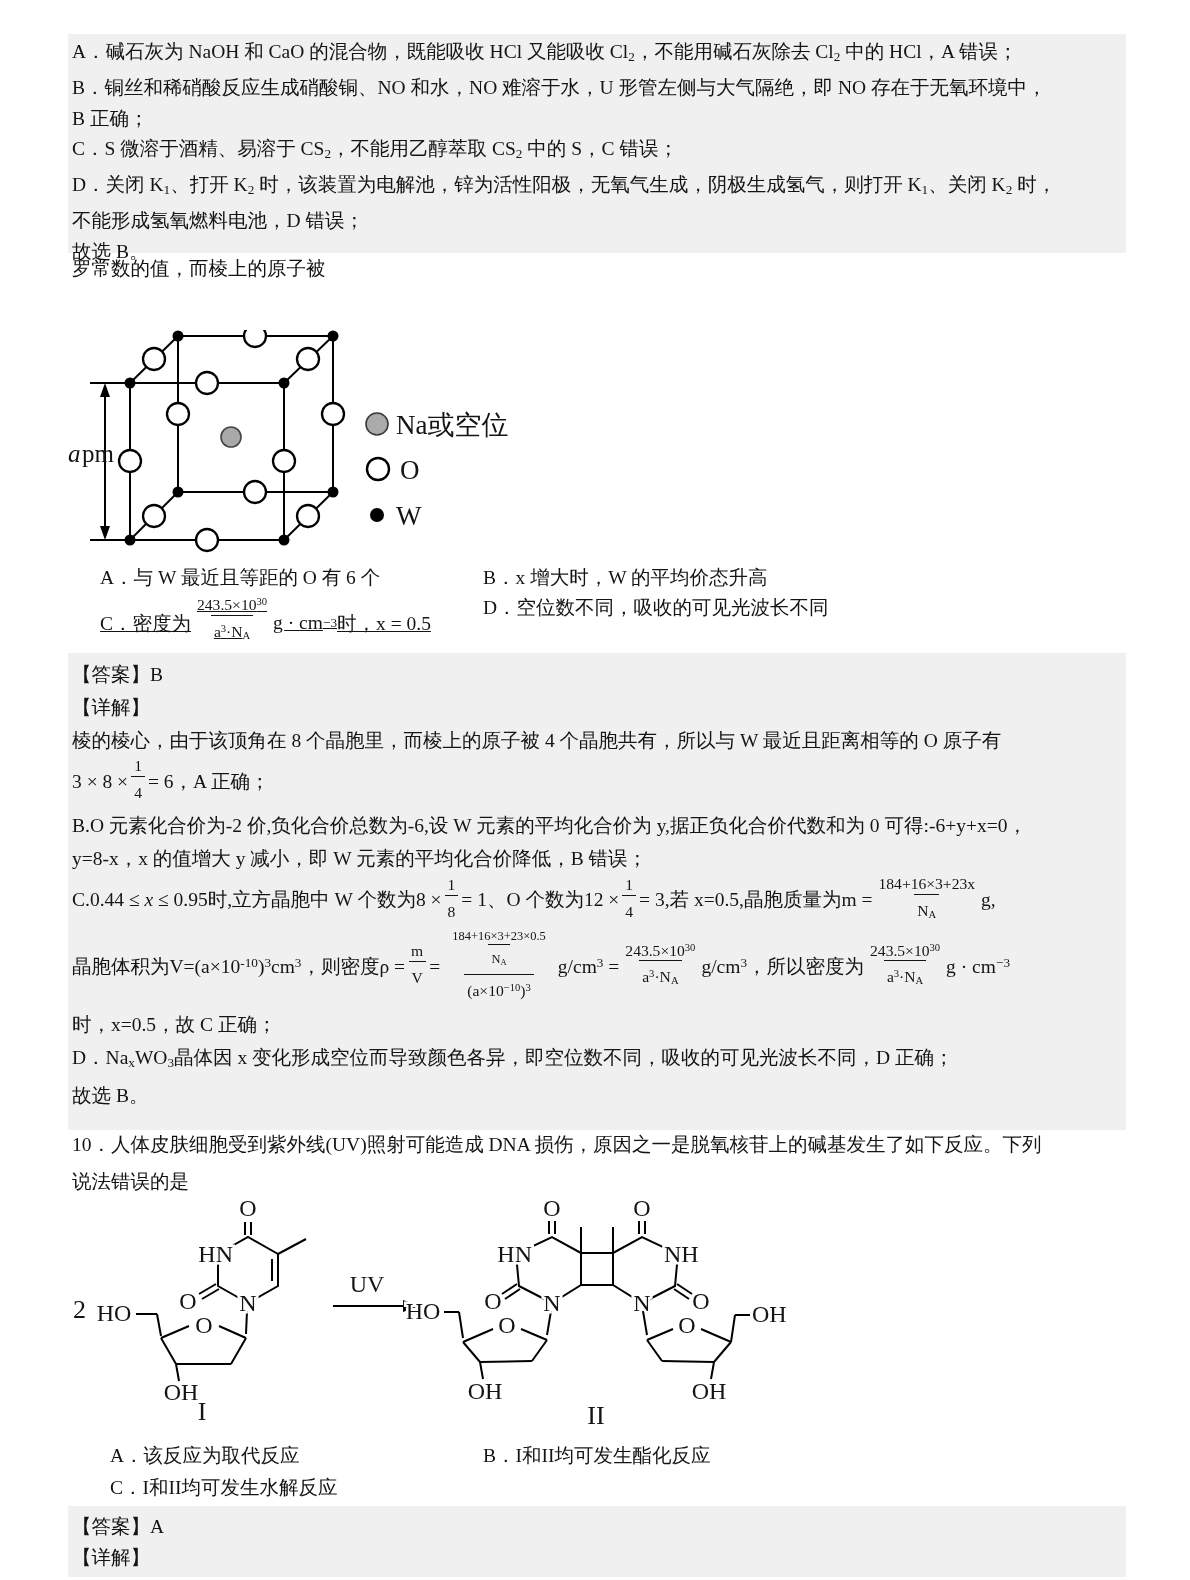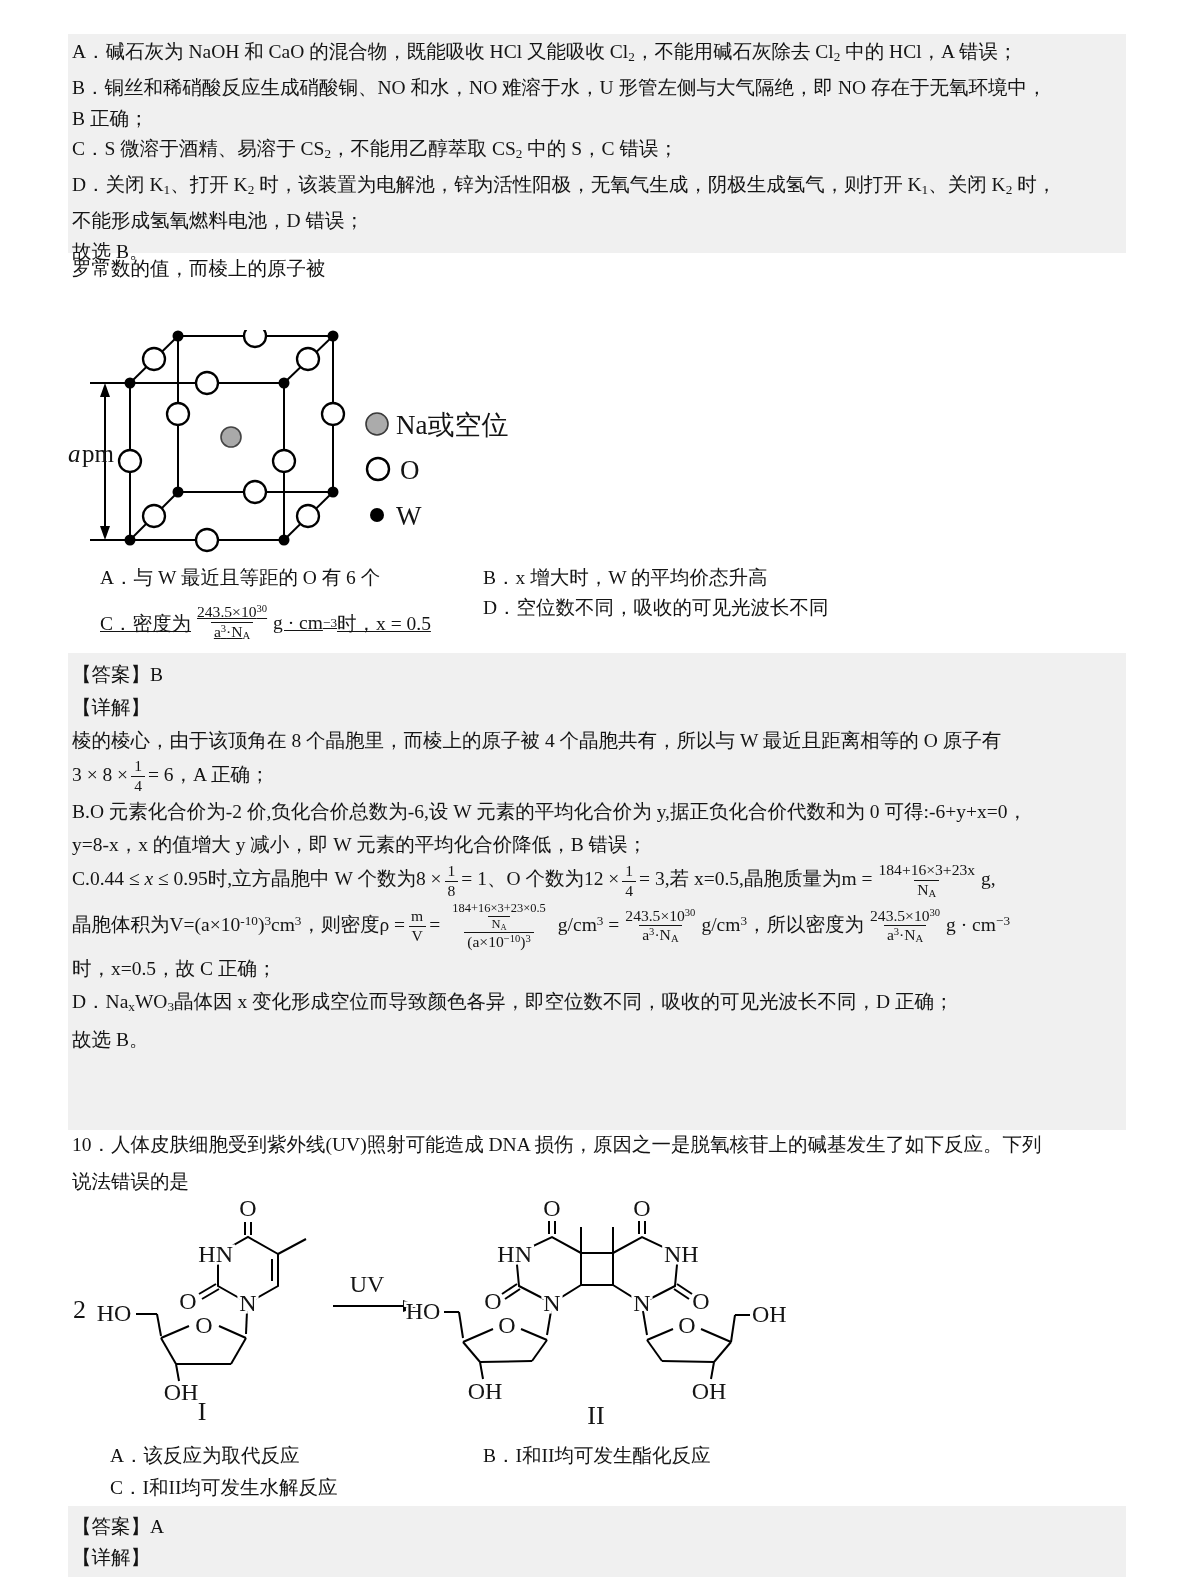--- a/index.html
+++ b/index.html
@@ -14,21 +14,21 @@
   .ablock .ln{line-height:33px;}
   .top{padding:3px 0 0 4px;}
   .stem{position:absolute;left:72px;white-space:nowrap;}
   .choice{position:absolute;white-space:nowrap;}
   sub{font-size:0.68em;vertical-align:-0.22em;}
   sup{font-size:0.68em;vertical-align:0.45em;}
   i{font-style:italic;}
   .frac{display:inline-flex;flex-direction:column;align-items:center;vertical-align:middle;
         margin:0 3px;font-size:0.8em;line-height:1.2;text-align:center;}
   .frac .num{padding:0 3px;}
-  .frac .den{border-top:1.4px solid #141414;padding:0 3px;}
+  .frac .den{border-top:1.4px solid #141414;padding:7px 3px;}
   svg{position:absolute;}
   svg text{font-family:"Liberation Serif","DejaVu Serif",serif;fill:#141414;
            paint-order:stroke;stroke:#ffffff;stroke-width:5px;}
   svg .nohalo{stroke:none;}
 </style>
 </head>
 <body>
 
 <div id="page">
 

